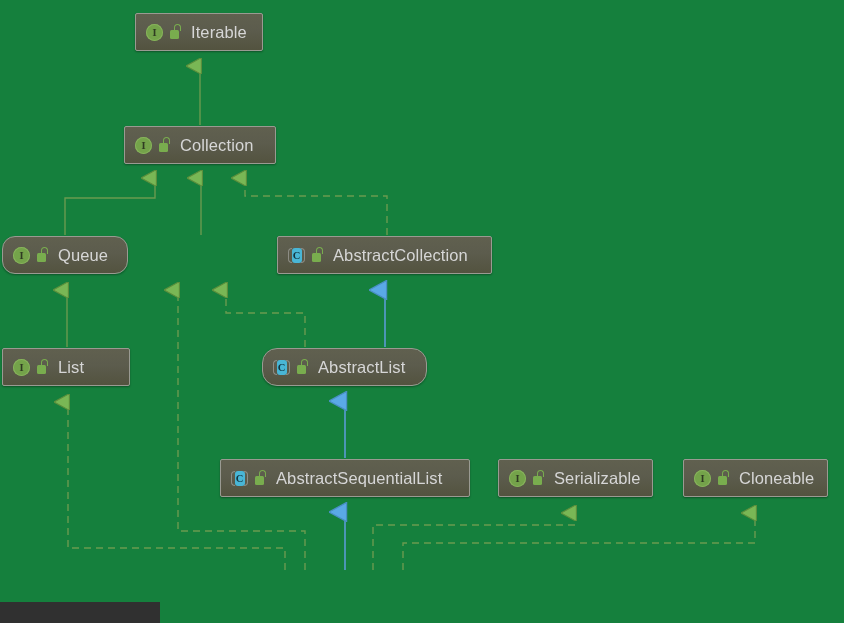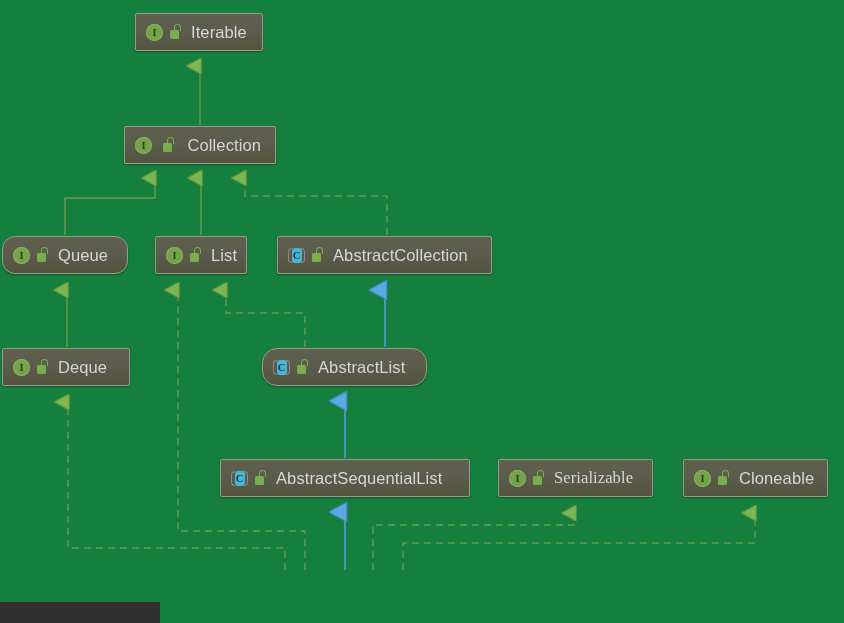--- a/index.html
+++ b/index.html
@@ -213,66 +213,58 @@
 
   <div class="node" style="left:135px; top:13px; width:128px;">
     <span class="type-icon iface"></span>
     <span class="vis-icon">
       <span class="shackle"></span>
         <span class="body"></span>
     </span>
     <span class="node-label">Iterable</span>
   </div>
 
-  <div class="node" style="left:124px; top:126px; width:152px;justify-content:space-between;">
+  <div class="node" style="left:124px; top:126px; width:152px;">
     <span class="type-icon iface"></span>
     <span class="vis-icon">
       <span class="shackle"></span>
         <span class="body"></span>
     </span>
     <span class="node-label">Collection</span>
   </div>
 
   <div class="node" style="left:2px; top:236px; width:126px;border-radius:13px;">
     <span class="type-icon iface"></span>
     <span class="vis-icon">
       <span class="shackle"></span>
         <span class="body"></span>
     </span>
     <span class="node-label">Queue</span>
   </div>
 
-  <div class="node" style="left:155px; top:236px; width:92px;">
-    <span class="type-icon iface"></span>
-    <span class="vis-icon">
-      <span class="shackle"></span>
-        <span class="body"></span>
-    </span>
-    <span class="node-label">List</span>
-  </div>
 
   <div class="node" style="left:277px; top:236px; width:215px;">
     <span class="type-icon abs">
       <span class="brk l"></span>
         <span class="brk r"></span>
     </span>
     <span class="vis-icon">
       <span class="shackle"></span>
         <span class="body"></span>
     </span>
     <span class="node-label">AbstractCollection</span>
   </div>
 
   <div class="node" style="left:2px; top:348px; width:128px;">
     <span class="type-icon iface"></span>
     <span class="vis-icon">
       <span class="shackle"></span>
         <span class="body"></span>
     </span>
-    <span class="node-label">Deque</span>
+    <span class="node-label">List</span>
   </div>
 
   <div class="node" style="left:262px; top:348px; width:165px;border-radius:15px;">
     <span class="type-icon abs">
       <span class="brk l"></span>
         <span class="brk r"></span>
     </span>
     <span class="vis-icon">
       <span class="shackle"></span>
         <span class="body"></span>
@@ -285,21 +277,21 @@
       <span class="brk l"></span>
         <span class="brk r"></span>
     </span>
     <span class="vis-icon">
       <span class="shackle"></span>
         <span class="body"></span>
     </span>
     <span class="node-label">AbstractSequentialList</span>
   </div>
 
-  <div class="node" style="left:498px; top:459px; width:155px;font-family:Liberation Serif, serif;">
+  <div class="node" style="left:498px; top:459px; width:155px;">
     <span class="type-icon iface"></span>
     <span class="vis-icon">
       <span class="shackle"></span>
         <span class="body"></span>
     </span>
     <span class="node-label">Serializable</span>
   </div>
 
   <div class="node" style="left:683px; top:459px; width:145px;">
     <span class="type-icon iface"></span>

